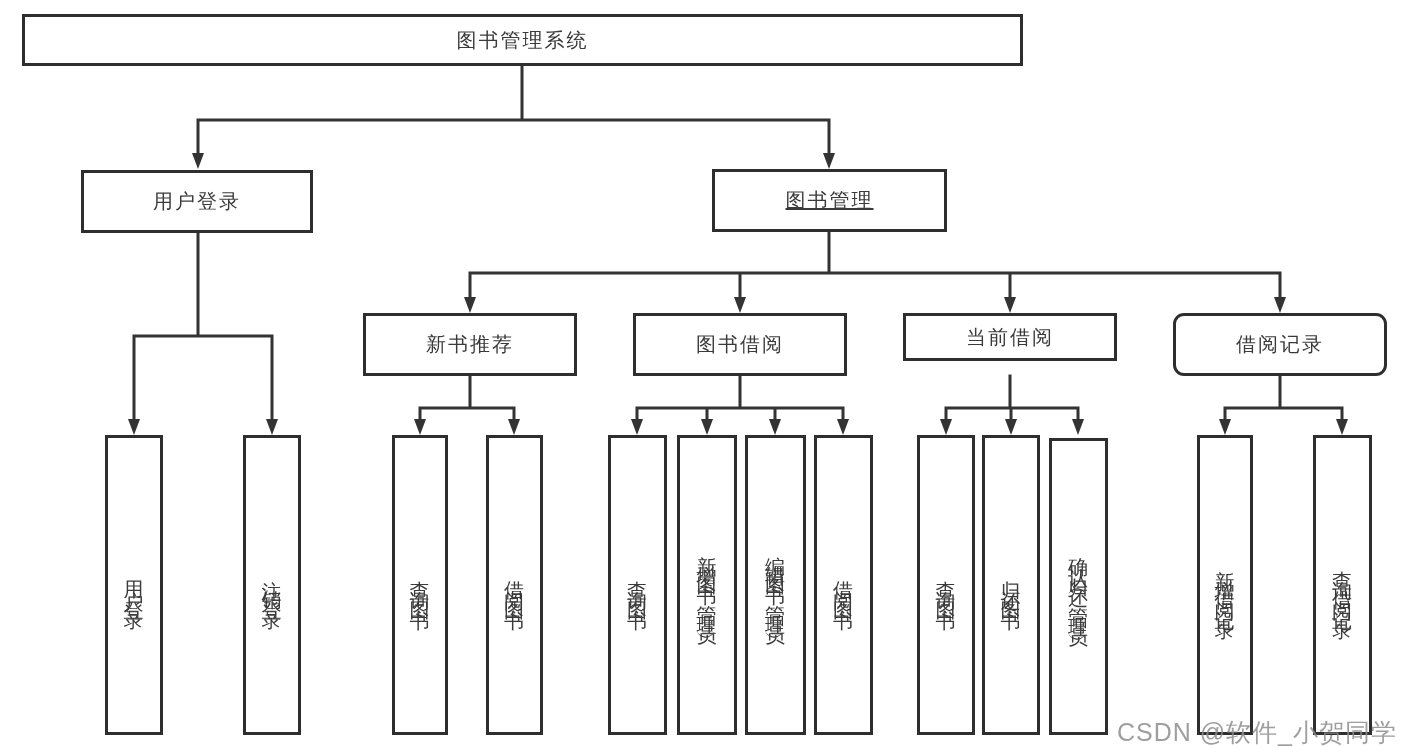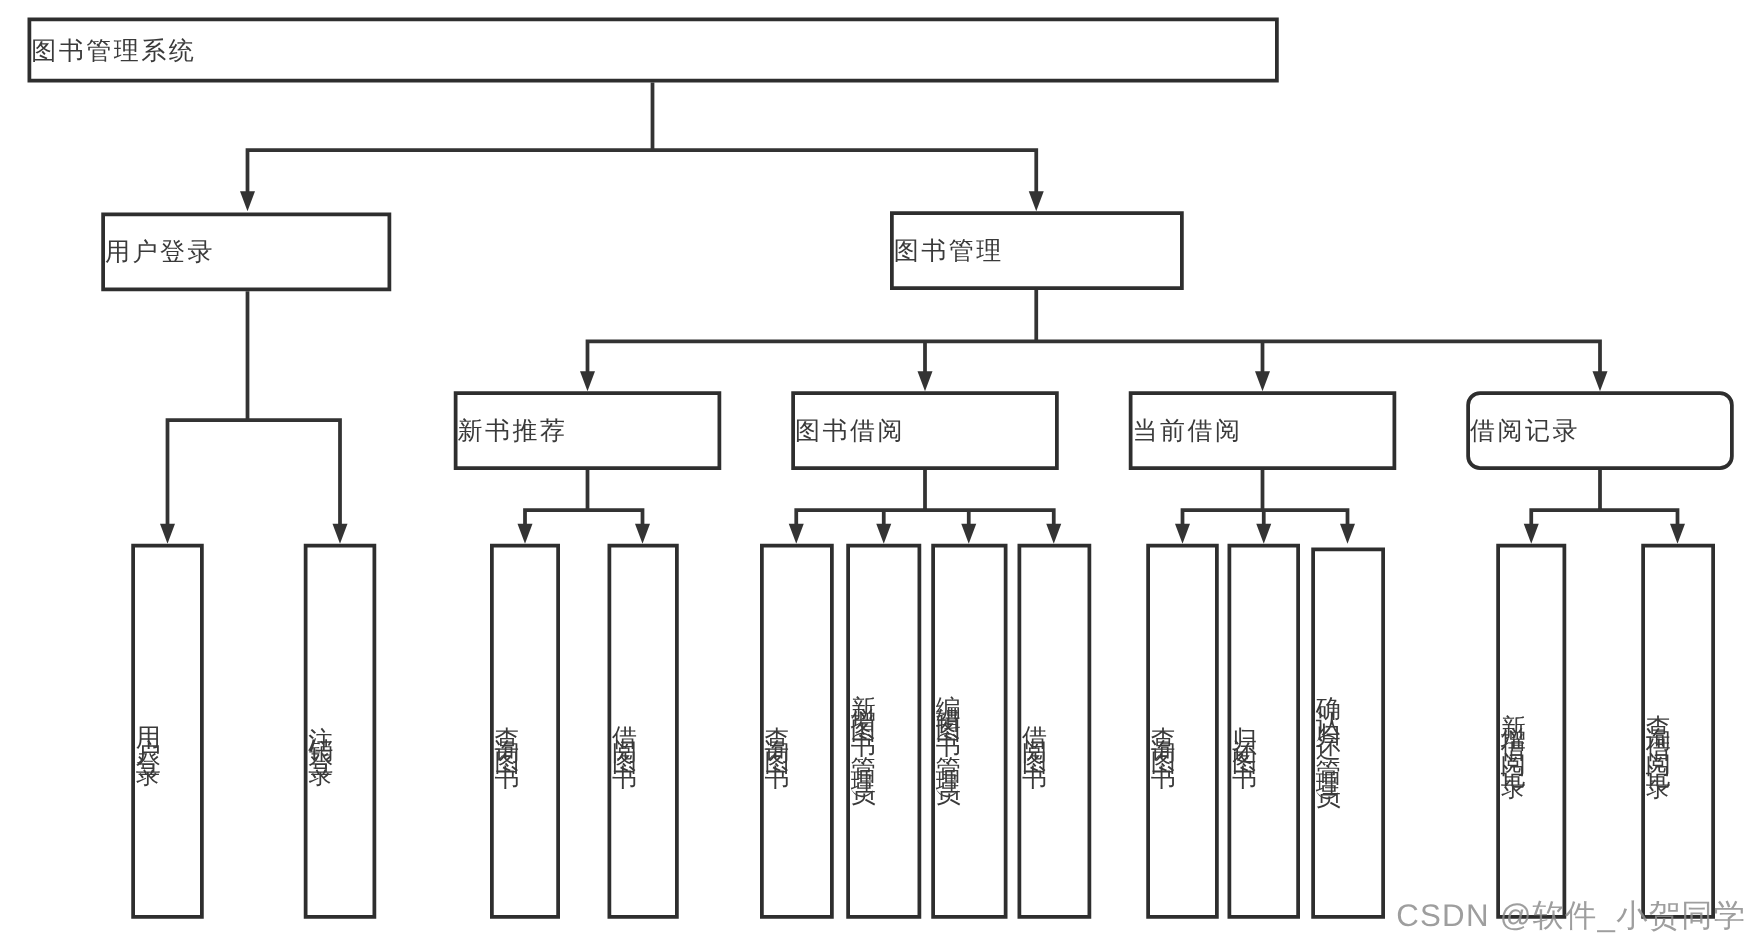--- a/index.html
+++ b/index.html
@@ -11,20 +11,21 @@
     overflow:hidden;
   }
   .connectors{position:absolute;left:0;top:0;}
   .node{
     position:absolute;
     box-sizing:border-box;
     border:3px solid #2e2e2e;
     background:#ffffff;
     display:flex;
     align-items:center;
+    justify-content:center;
     color:#3a3a3a;
     font-size:20px;
     letter-spacing:2px;
     text-align:center;
   }
   .leaf span{
     writing-mode:vertical-rl;
     text-orientation:mixed;
     letter-spacing:10px;
     line-height:1;
@@ -77,31 +78,31 @@
       M1336 419 L1348 419 L1342 435 Z"></path>
   </svg>
 
   <div class="node" style="left:22px;top:14px;width:1001px;height:52px;">
     <span>图书管理系统</span>
   </div>
 
   <div class="node" style="left:81px;top:170px;width:232px;height:63px;">
     <span>用户登录</span>
   </div>
-  <div class="node" style="left:712px;top:169px;width:235px;height:63px;">
+  <div class="node" style="left:712px;top:169px;width:235px;height:63px;text-decoration:underline;">
     <span>图书管理</span>
   </div>
 
   <div class="node" style="left:633px;top:313px;width:214px;height:63px;">
     <span>图书借阅</span>
   </div>
   <div class="node" style="left:363px;top:313px;width:214px;height:63px;">
     <span>新书推荐</span>
   </div>
-  <div class="node" style="left:903px;top:313px;width:214px;height:63px;">
+  <div class="node" style="left:903px;top:313px;width:214px;height:48px;">
     <span>当前借阅</span>
   </div>
   <div class="node" style="left:1173px;top:313px;width:214px;height:63px;border-radius:11px;">
     <span>借阅记录</span>
   </div>
 
   <div class="node leaf" style="left:105px;top:435px;width:58px;height:300px;">
     <span>用户登录</span>
   </div>
   <div class="node leaf" style="left:243px;top:435px;width:58px;height:300px;">

